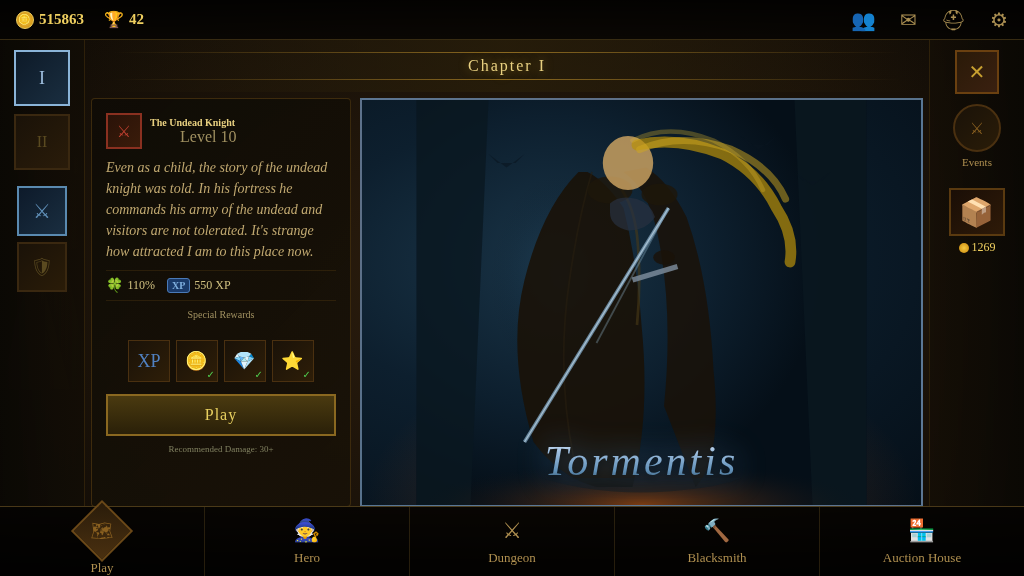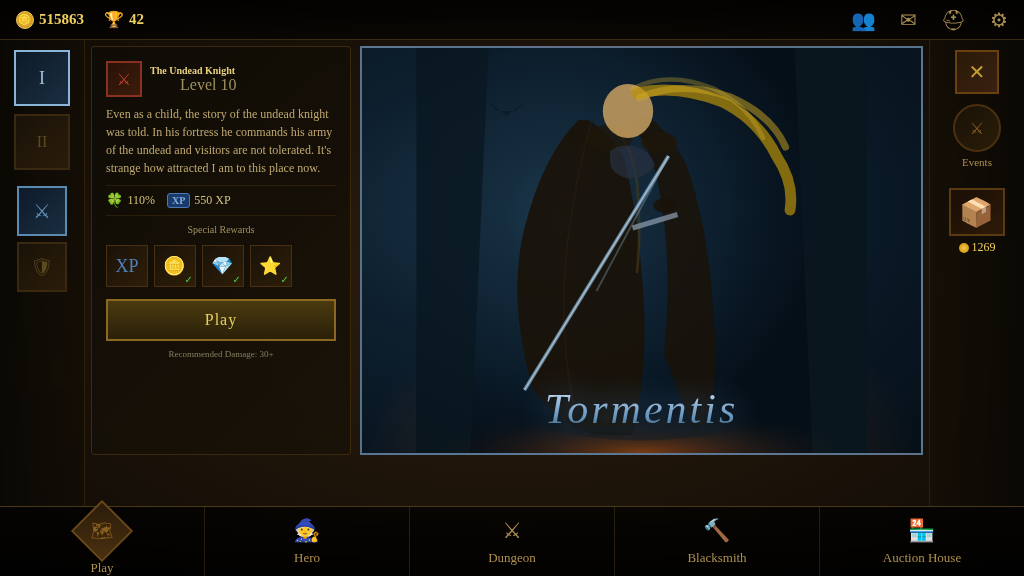--- a/index.html
+++ b/index.html
@@ -264,22 +264,23 @@
       font-weight: bold;
     }
     .quest-level {
       color: #a09060;
       font-size: 16px;
       margin-left: 30px;
     }
 
     .quest-desc {
       color: #c0a870;
-      font-size: 12px;
+      font-size: 14px;
       line-height: 1.5;
+      font-style: italic;
     }
 
     .quest-stats {
       display: flex;
       align-items: center;
       gap: 12px;
       padding: 6px 0;
       border-top: 1px solid rgba(100,70,20,0.3);
       border-bottom: 1px solid rgba(100,70,20,0.3);
     }
@@ -300,21 +301,22 @@
       color: #80b0e0;
       font-size: 10px;
       padding: 1px 4px;
       border-radius: 3px;
       font-weight: bold;
     }
 
     .rewards-section {
       display: flex;
       flex-direction: column;
-      gap: 10px;
+      gap: 20px;
+      align-items: center;
     }
     .rewards-label {
       color: #a09060;
       font-size: 10px;
       text-align: center;
     }
     .rewards-row {
       display: flex;
       gap: 6px;
       align-items: center;
@@ -483,20 +485,25 @@
       <span style="color:#6090b8; font-size:20px;">⚔</span>
     </div>
     <div style="width:50px; height:50px; background:linear-gradient(135deg,#1a1208,#2a1c08); border:2px solid #3a2810; display:flex; align-items:center; justify-content:center;">
       <span style="color:#5a4a20; font-size:18px;">🛡</span>
     </div>
   </div>
 </div>
 
 <div class="chapter-panel">
 
+  <div class="chapter-header">
+    <div class="chapter-divider"></div>
+    <span class="chapter-title">Chapter I</span>
+    <div class="chapter-divider"></div>
+  </div>
 
   <div class="main-content">
 
     <div class="info-panel">
 
       <div class="quest-header">
         <div class="quest-icon">
           <span style="color:#c04030;">⚔</span>
         </div>
         <div>

